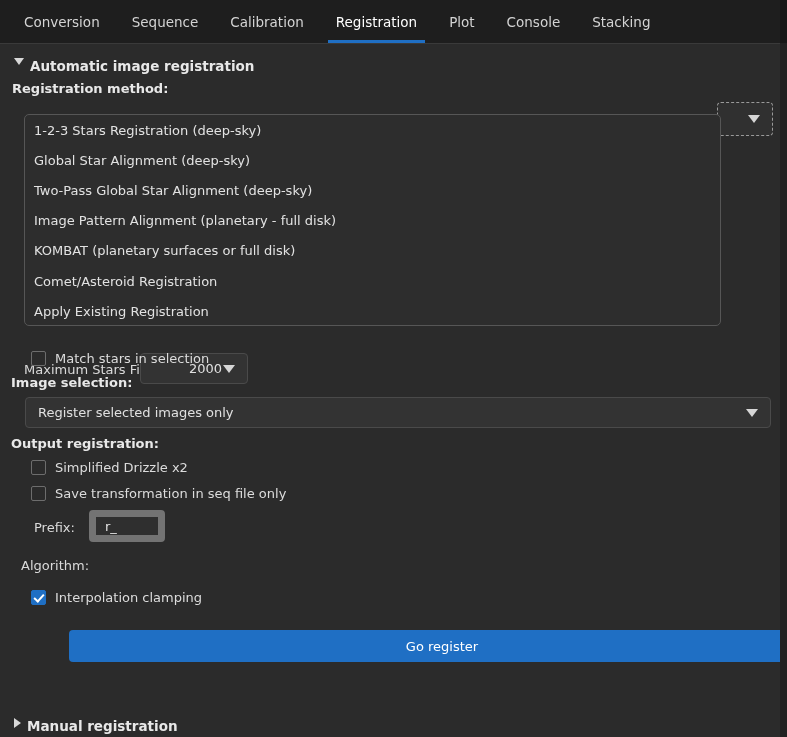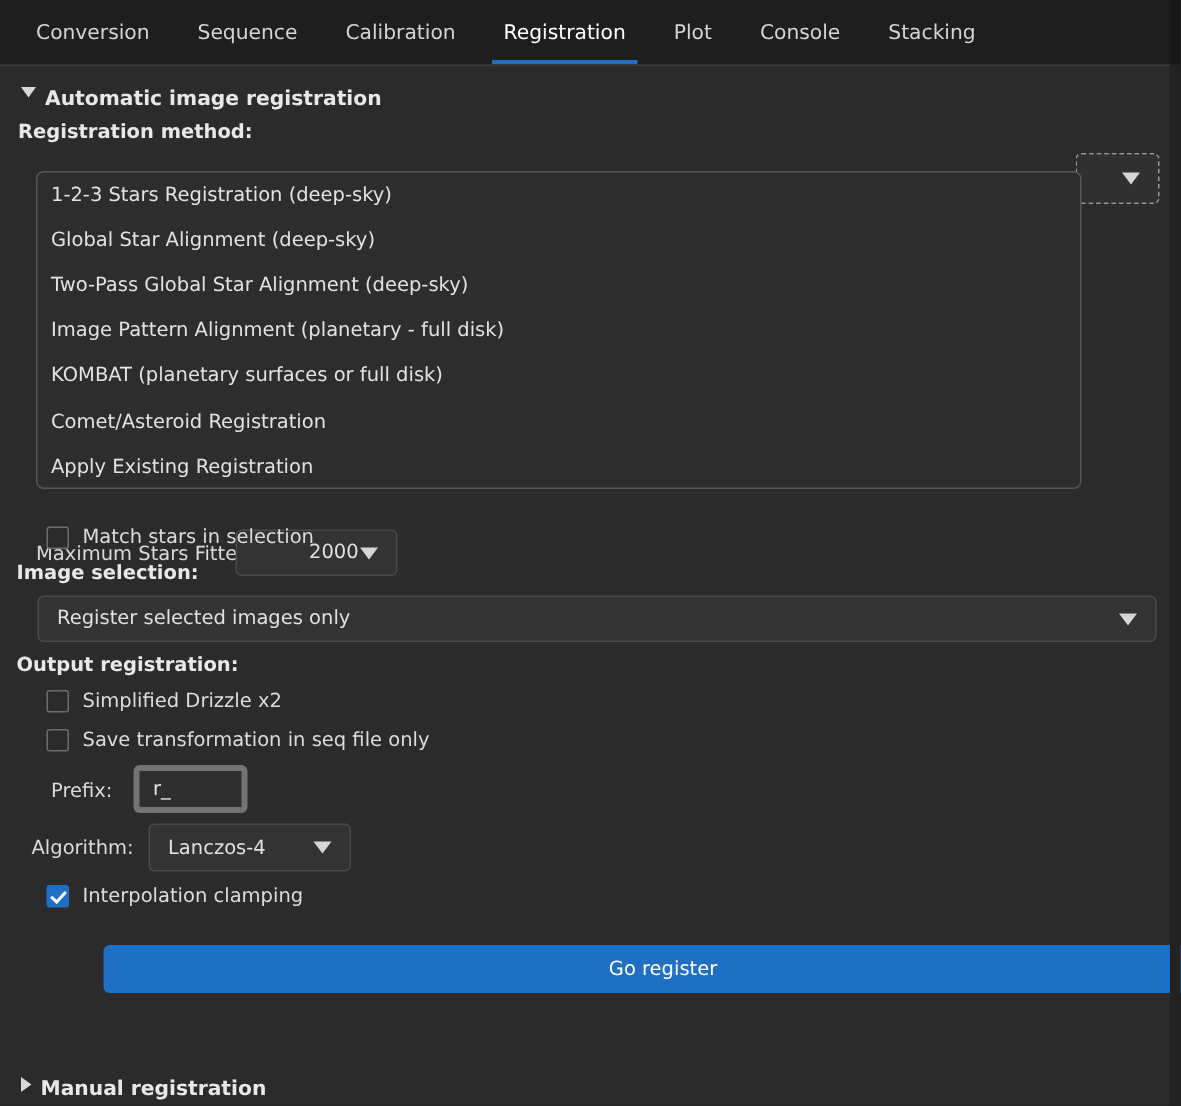--- a/index.html
+++ b/index.html
@@ -142,21 +142,21 @@
     background: #333333;
     border: 1px solid #4a4a4a;
     border-radius: 5px;
     display: flex; align-items: center; justify-content: center;
     cursor: pointer;
   }
 
   .textinput {
     position: absolute;
     background: #2f2f2f;
-    border: 4px solid #737373;
+    border: 7px solid #737373;
     border-radius: 4px;
     display: flex; align-items: center;
     padding-left: 9px;
     font-size: 13px; color: #e3e3e3;
     cursor: text;
   }
 
   .checkrow {
     position: absolute;
     display: flex; align-items: center; gap: 9px;
@@ -271,21 +271,21 @@
       <div class="sbtn">+</div>
     </div>
     <div class="iconbtn" style="left:264px; top:230px; width:32px; height:31px;">
       <svg width="16" height="16" viewBox="0 0 24 24">
         <path fill="#e0e0e0" d="M12 8.2a3.8 3.8 0 1 0 0 7.6 3.8 3.8 0 0 0 0-7.6zm0 6a2.2 2.2 0 1 1 0-4.4 2.2 2.2 0 0 1 0 4.4z"></path>
         <path fill="#e0e0e0" d="M20.3 13.2c.05-.4.08-.79.08-1.2s-.03-.8-.08-1.2l2.06-1.6a.5.5 0 0 0 .12-.63l-1.95-3.38a.5.5 0 0 0-.6-.22l-2.43.98a7.5 7.5 0 0 0-2.07-1.2l-.37-2.58A.5.5 0 0 0 14.57 1h-3.9a.5.5 0 0 0-.5.42L9.8 4a7.5 7.5 0 0 0-2.07 1.2L5.3 4.22a.5.5 0 0 0-.6.22L2.75 7.82a.5.5 0 0 0 .12.63l2.06 1.6c-.05.4-.08.79-.08 1.2s.03.8.08 1.2l-2.06 1.6a.5.5 0 0 0-.12.63l1.95 3.38c.12.22.38.3.6.22l2.43-.98a7.5 7.5 0 0 0 2.07 1.2l.37 2.58c.04.24.25.42.5.42h3.9a.5.5 0 0 0 .5-.42l.37-2.58a7.5 7.5 0 0 0 2.07-1.2l2.43.98c.22.08.48 0 .6-.22l1.95-3.38a.5.5 0 0 0-.12-.63l-2.06-1.6z" opacity="0.95"></path>
       </svg>
     </div>
 
     <div class="lbl" style="left:24px; top:318px;">Maximum Stars Fitted:</div>
-    <div class="combo" style="left:157px; top:309px; width:108px; height:31px;padding-left:36px;">
+    <div class="combo" style="left:140px; top:309px; width:108px; height:31px;padding-left:36px;">
       <span class="cval">2000</span>
       <span class="carrow"></span>
     </div>
 
     <div class="checkrow" style="left:31px; top:307px;">
       <span class="cbox"></span>
       <span>Match stars in selection</span>
     </div>
 
     <div class="lbl bold" style="left:11px; top:331px;">Image selection:</div>
@@ -305,24 +305,20 @@
       <span class="cbox"></span>
       <span>Save transformation in seq file only</span>
     </div>
 
     <div class="lbl" style="left:34px; top:476px;">Prefix:</div>
     <div class="textinput" style="left:89px; top:466px; width:76px; height:32px;">
       <span>r_</span>
     </div>
 
     <div class="lbl" style="left:21px; top:514px;">Algorithm:</div>
-    <div class="combo" style="left:99px; top:505px; width:135px; height:32px;">
-      <span class="cval">Lanczos-4</span>
-      <span class="carrow"></span>
-    </div>
 
     <div class="checkrow" style="left:31px; top:546px;">
       <span class="cbox checked"></span>
       <span>Interpolation clamping</span>
     </div>
 
     <div class="gobtn" style="left:25px; top:586px; width:746px; height:32px;">
       <span>Go register</span>
     </div>
 

